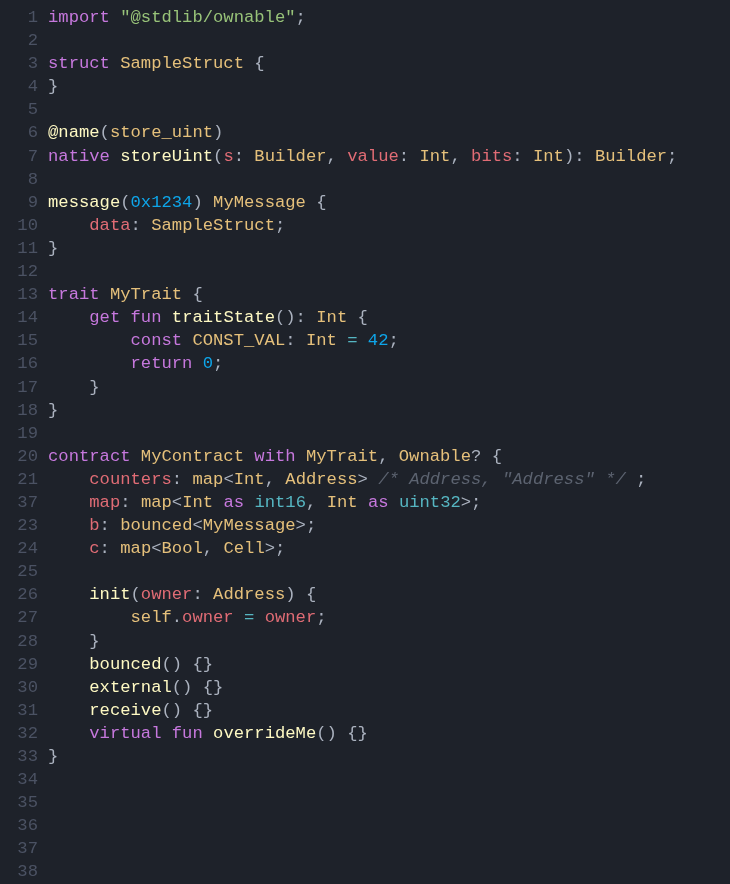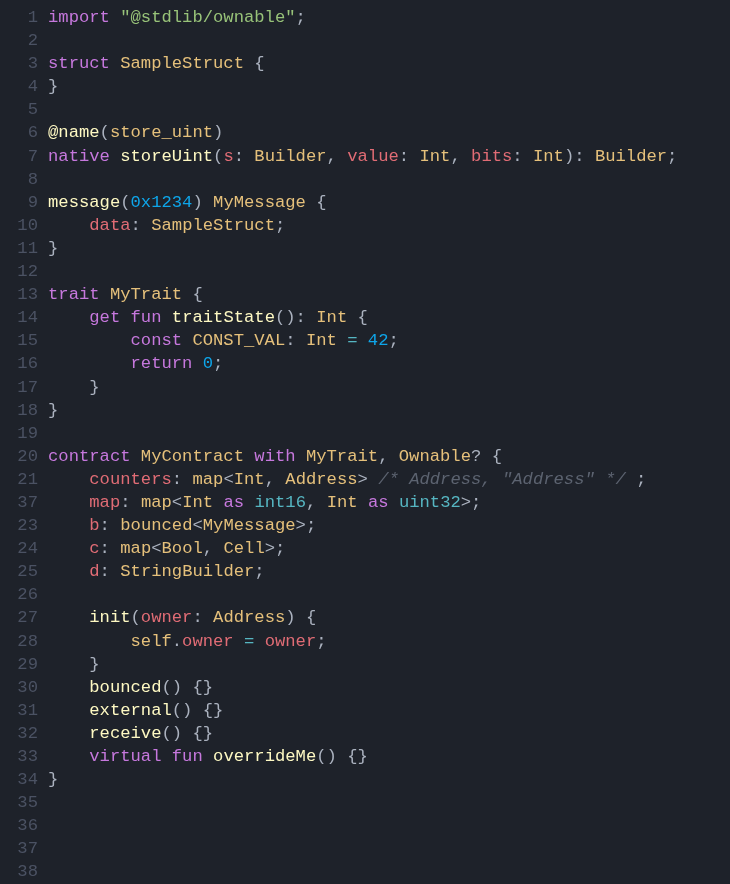--- a/index.html
+++ b/index.html
@@ -84,21 +84,20 @@
       <div class="line"><span class="p">        </span><span class="kw">const</span><span class="p"> </span><span class="id">CONST_VAL</span><span class="p">:</span><span class="p"> </span><span class="id">Int</span><span class="p"> </span><span class="op">=</span><span class="p"> </span><span class="num">42</span><span class="p">;</span></div>
       <div class="line"><span class="p">        </span><span class="kw">return</span><span class="p"> </span><span class="num">0</span><span class="p">;</span></div>
       <div class="line"><span class="p">    }</span></div>
       <div class="line"><span class="p">}</span></div>
       <div class="line"><span class="p"></span></div>
       <div class="line"><span class="kw">contract</span><span class="p"> </span><span class="id">MyContract</span><span class="p"> </span><span class="kw">with</span><span class="p"> </span><span class="id">MyTrait</span><span class="p">,</span><span class="p"> </span><span class="id">Ownable</span><span class="p">?</span><span class="p"> {</span></div>
       <div class="line"><span class="p">    </span><span class="var">counters</span><span class="p">:</span><span class="p"> </span><span class="id">map</span><span class="p">&lt;</span><span class="id">Int</span><span class="p">,</span><span class="p"> </span><span class="id">Address</span><span class="p">&gt;</span><span class="p"> </span><span class="cmt">/* Address, "Address" */</span><span class="p"> ;</span></div>
       <div class="line"><span class="p">    </span><span class="var">map</span><span class="p">:</span><span class="p"> </span><span class="id">map</span><span class="p">&lt;</span><span class="id">Int</span><span class="p"> </span><span class="kw">as</span><span class="p"> </span><span class="t1">int16</span><span class="p">,</span><span class="p"> </span><span class="id">Int</span><span class="p"> </span><span class="kw">as</span><span class="p"> </span><span class="t1">uint32</span><span class="p">&gt;;</span></div>
       <div class="line"><span class="p">    </span><span class="var">b</span><span class="p">:</span><span class="p"> </span><span class="id">bounced</span><span class="p">&lt;</span><span class="id">MyMessage</span><span class="p">&gt;;</span></div>
       <div class="line"><span class="p">    </span><span class="var">c</span><span class="p">:</span><span class="p"> </span><span class="id">map</span><span class="p">&lt;</span><span class="id">Bool</span><span class="p">,</span><span class="p"> </span><span class="id">Cell</span><span class="p">&gt;;</span></div>
-      <div class="line"><span class="p">    </span><span class="var">d</span><span class="p">:</span><span class="p"> </span><span class="id">StringBuilder</span><span class="p">;</span></div>
       <div class="line"><span class="p"></span></div>
       <div class="line"><span class="p">    </span><span class="fn">init</span><span class="p">(</span><span class="var">owner</span><span class="p">:</span><span class="p"> </span><span class="id">Address</span><span class="p">) {</span></div>
       <div class="line"><span class="p">        </span><span class="id">self</span><span class="p">.</span><span class="var">owner</span><span class="p"> </span><span class="op">=</span><span class="p"> </span><span class="var">owner</span><span class="p">;</span></div>
       <div class="line"><span class="p">    }</span></div>
       <div class="line"><span class="p">    </span><span class="fn">bounced</span><span class="p">() {}</span></div>
       <div class="line"><span class="p">    </span><span class="fn">external</span><span class="p">() {}</span></div>
       <div class="line"><span class="p">    </span><span class="fn">receive</span><span class="p">() {}</span></div>
       <div class="line"><span class="p">    </span><span class="kw">virtual</span><span class="p"> </span><span class="kw">fun</span><span class="p"> </span><span class="fn">overrideMe</span><span class="p">() {}</span></div>
       <div class="line"><span class="p">}</span></div>
     </div>

